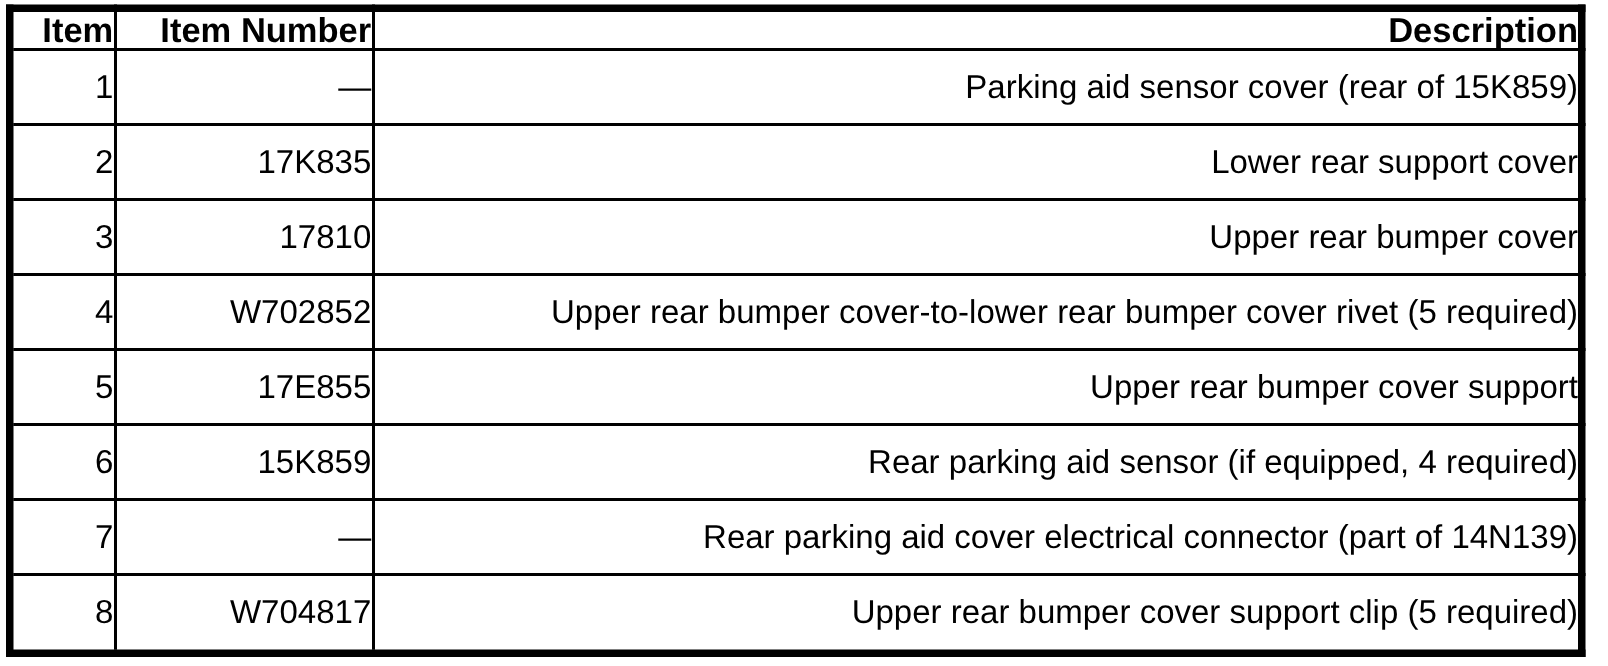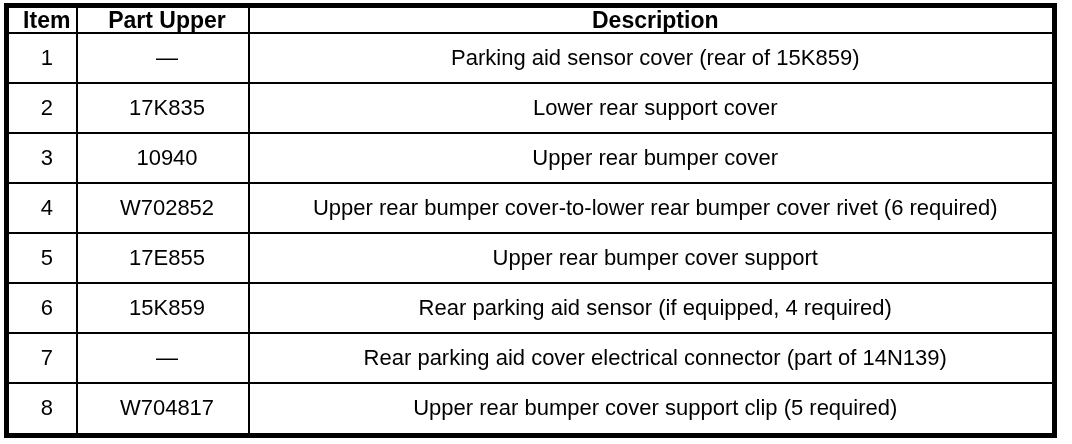--- a/index.html
+++ b/index.html
@@ -31,21 +31,21 @@
     height: 100%;
     table-layout: fixed;
     border: 5px solid #000000;
     background: #ffffff;
   }
 
   table.parts-table td,
   table.parts-table th {
     border: 2px solid #000000;
     padding: 0 0 0 9px;
-    text-align: center;
+    text-align: right;
     vertical-align: middle;
     font-size: 22px;
     line-height: 24px;
     font-weight: normal;
     white-space: nowrap;
     overflow: hidden;
     background: #ffffff;
   }
 
   table.parts-table thead th {
@@ -69,44 +69,44 @@
 <div id="parts-table-wrap">
   <table class="parts-table">
     <colgroup>
       <col class="col-item">
       <col class="col-part">
       <col class="col-desc">
     </colgroup>
     <thead>
       <tr>
         <th>Item</th>
-        <th>Part Upper</th>
+        <th>Item Number</th>
         <th>Description</th>
       </tr>
     </thead>
     <tbody id="parts-table-body">
       <tr>
         <td>1</td>
         <td>—</td>
         <td>Parking aid sensor cover (rear of 15K859)</td>
       </tr>
       <tr>
         <td>2</td>
         <td>17K835</td>
         <td>Lower rear support cover</td>
       </tr>
       <tr>
         <td>3</td>
-        <td>10940</td>
+        <td>17810</td>
         <td>Upper rear bumper cover</td>
       </tr>
       <tr>
         <td>4</td>
         <td>W702852</td>
-        <td>Upper rear bumper cover-to-lower rear bumper cover rivet (6 required)</td>
+        <td>Upper rear bumper cover-to-lower rear bumper cover rivet (5 required)</td>
       </tr>
       <tr>
         <td>5</td>
         <td>17E855</td>
         <td>Upper rear bumper cover support</td>
       </tr>
       <tr>
         <td>6</td>
         <td>15K859</td>
         <td>Rear parking aid sensor (if equipped, 4 required)</td>

